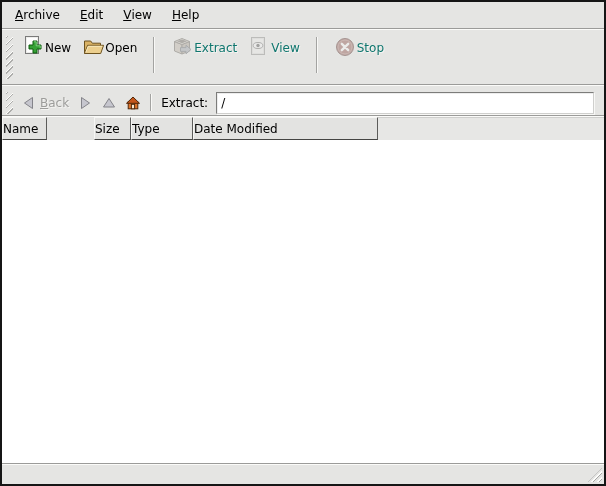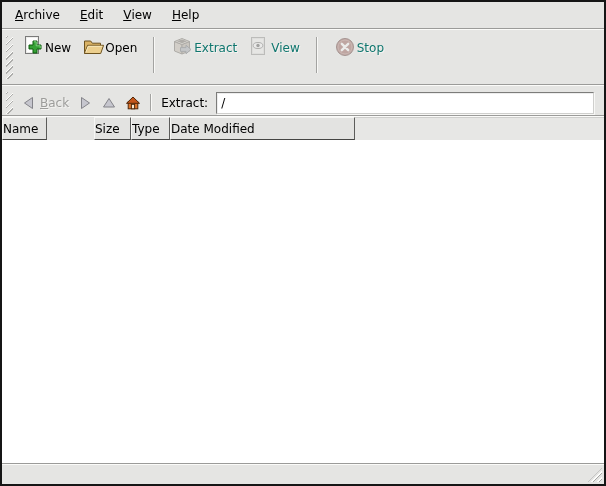--- a/index.html
+++ b/index.html
@@ -49,21 +49,21 @@
     font:12px "DejaVu Sans","Liberation Sans",sans-serif; padding:0 4px; outline:none; }
 
   
   .header-row { height:23px; flex:0 0 auto; display:flex; background:#e5e5e3; }
   .hcell { background:#e3e3e1; display:flex; align-items:center; 
     border-top:1px solid #f6f6f4; border-left:1px solid #f6f6f4;
     border-right:1px solid #5c5c5a; border-bottom:1px solid #454543;
     white-space:nowrap; overflow:hidden; }
   .hcell.c-name { width:45px; }
   .hcell.c-size { width:37px;margin-left:47px; }
-  .hcell.c-type { width:39px; }
+  .hcell.c-type { width:62px; }
   .hcell.c-date { width:185px; }
   .h-filler { flex:1; background:#e7e7e5; border-top:1px solid #cfcfcd; }
 
   
   .list-area { flex:1; background:#ffffff; }
 
   
   .statusbar { height:21px; flex:0 0 auto; position:relative;
     border-top:1px solid #9b9b99; box-shadow:inset 0 1px 0 #fbfbf9;
     display:flex; align-items:center; padding-left:6px; }

